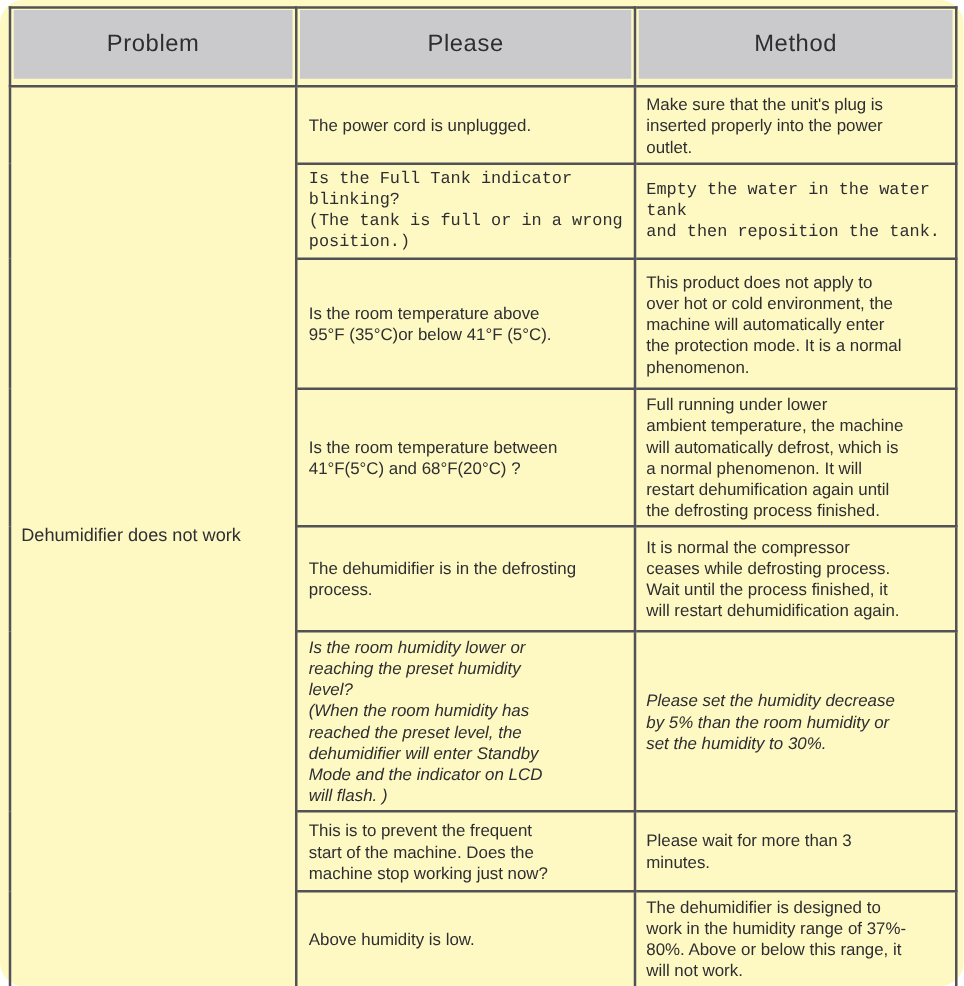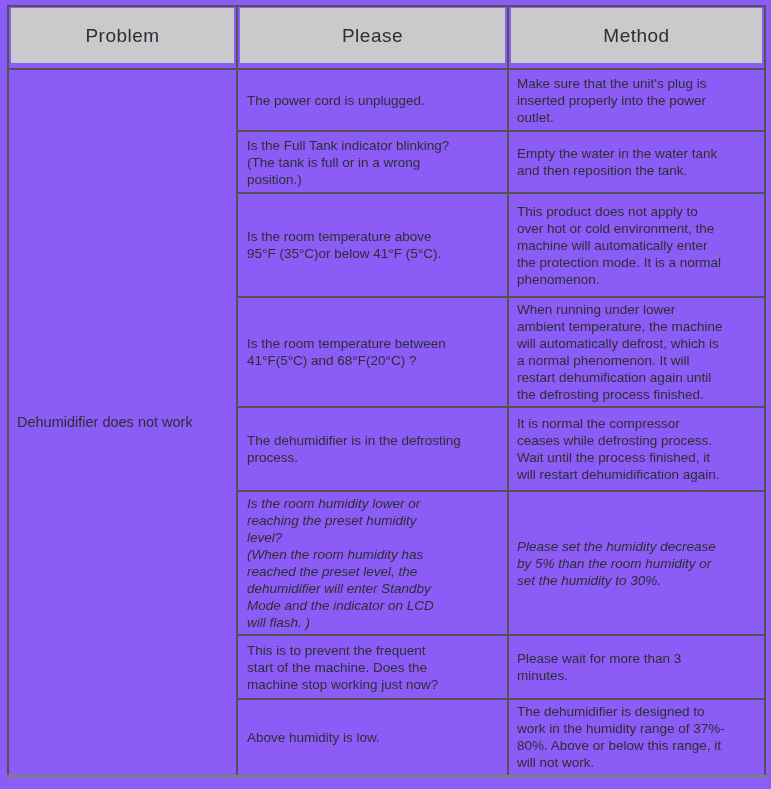--- a/index.html
+++ b/index.html
@@ -6,21 +6,22 @@
     margin: 0;
     padding: 0;
     background: #ffffff;
     font-family: "Liberation Sans", sans-serif;
   }
   .page {
     width: 771px;
     height: 789px;
     box-sizing: border-box;
     padding: 5px 7px 0 7px;
-    background: #8b5cf6;
+    background: #fef9c3;
+    border-radius: 19px;
   }
   table.trouble {
     border-collapse: collapse;
     table-layout: fixed;
     width: 757px;
     border-top: 2px solid #46464a;
     border-left: 2px solid #46464a;
     border-right: 2px solid #5a5a5e;
     border-bottom: 3px solid #7e7e82;
   }
@@ -62,21 +63,21 @@
   }
   td.problem-cell {
     font-size: 14.5px;
     padding-left: 8px;
     white-space: normal;
   }
   td.method-cell { padding-left: 8px; padding-right: 3px; }
 
   
   tbody tr:nth-child(1) { height: 62px; }
-  tbody tr:nth-child(2) { height: 62px; }
+  tbody tr:nth-child(2) { height: 62px; font-family: Liberation Mono, monospace; }
   tbody tr:nth-child(3) { height: 104px; }
   tbody tr:nth-child(4) { height: 107px; }
   tbody tr:nth-child(5) { height: 84px; }
   tbody tr:nth-child(6) { height: 139px; font-style: italic; }
   tbody tr:nth-child(7) { height: 64px; }
   tbody tr:nth-child(8) { height: 77px; }
 </style>
 </head>
 <body>
 
@@ -120,21 +121,21 @@
 95°F (35°C)or below 41°F (5°C).</td>
         <td class="method-cell">This product does not apply to
 over hot or cold environment, the
 machine will automatically enter
 the protection mode. It is a normal
 phenomenon.</td>
       </tr>
       <tr>
         <td class="reason-cell">Is the room temperature between
 41°F(5°C) and 68°F(20°C) ?</td>
-        <td class="method-cell">When running under lower
+        <td class="method-cell">Full running under lower
 ambient temperature, the machine
 will automatically defrost, which is
 a normal phenomenon. It will
 restart dehumification again until
 the defrosting process finished.</td>
       </tr>
       <tr>
         <td class="reason-cell">The dehumidifier is in the defrosting
 process.</td>
         <td class="method-cell">It is normal the compressor

